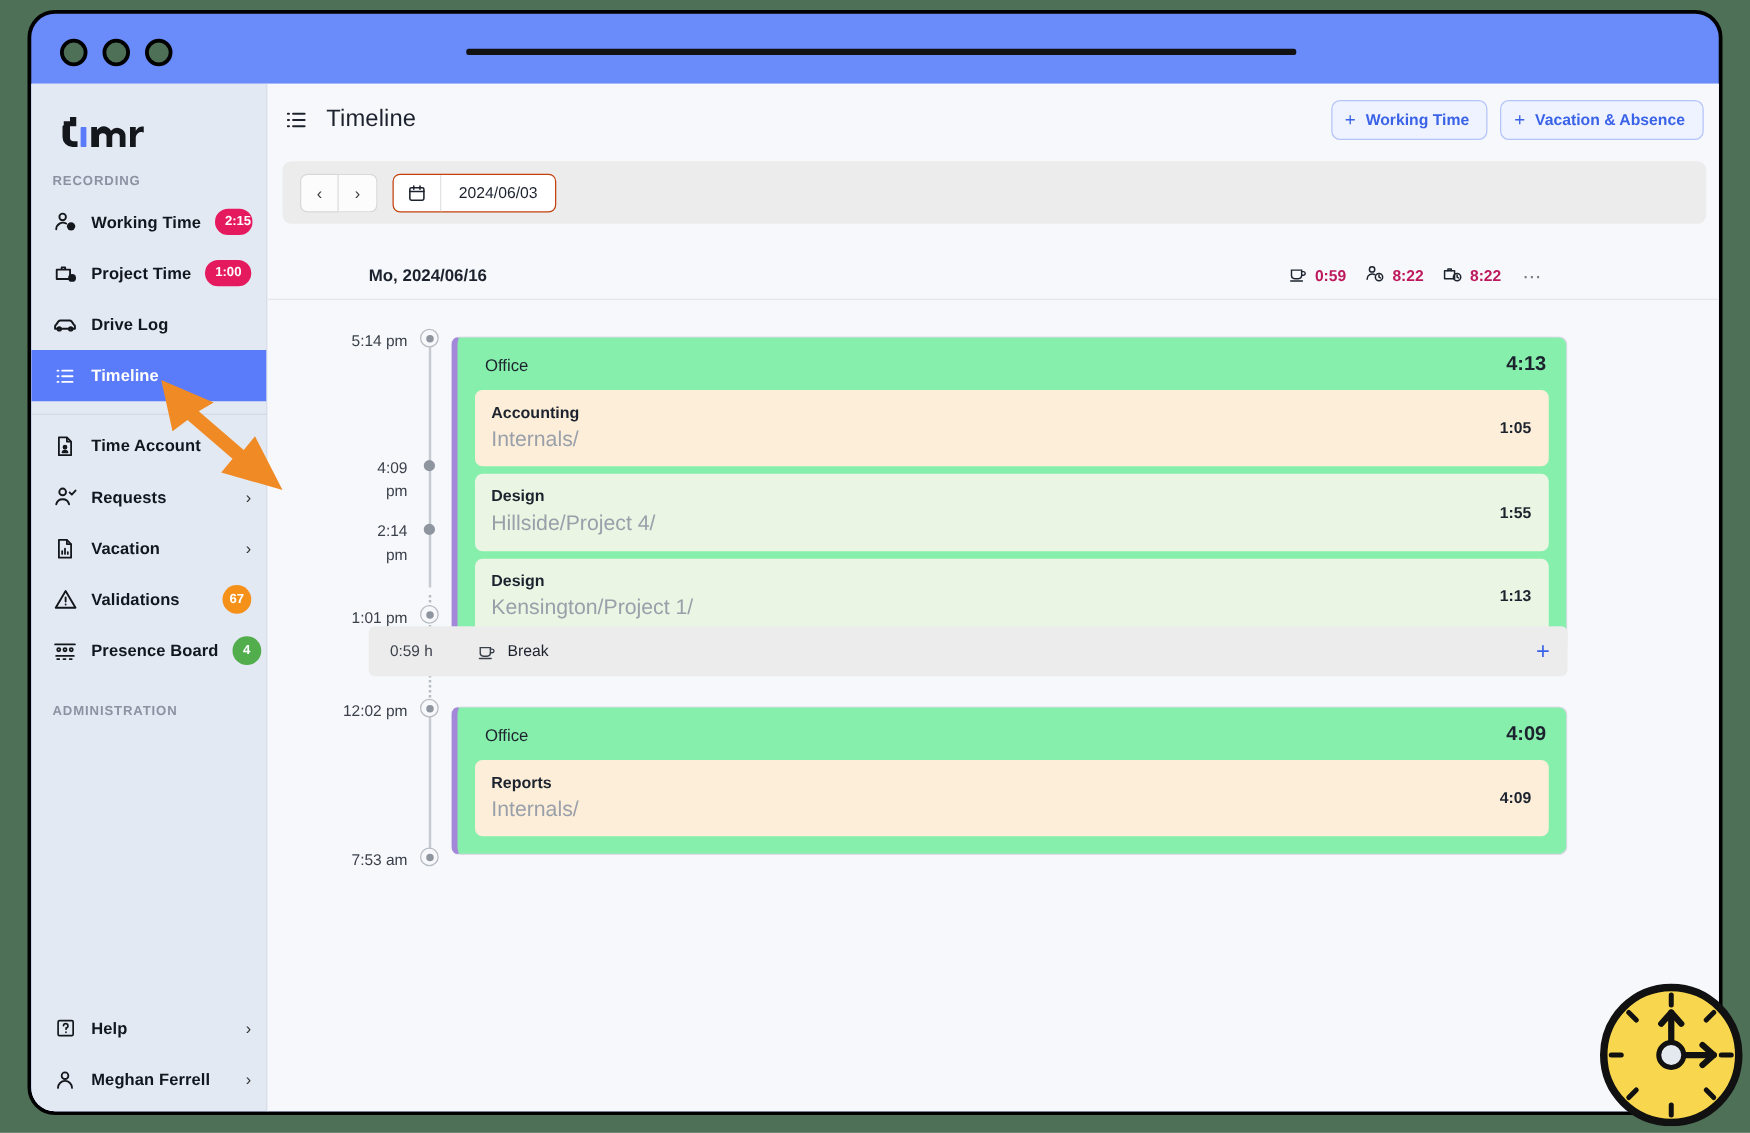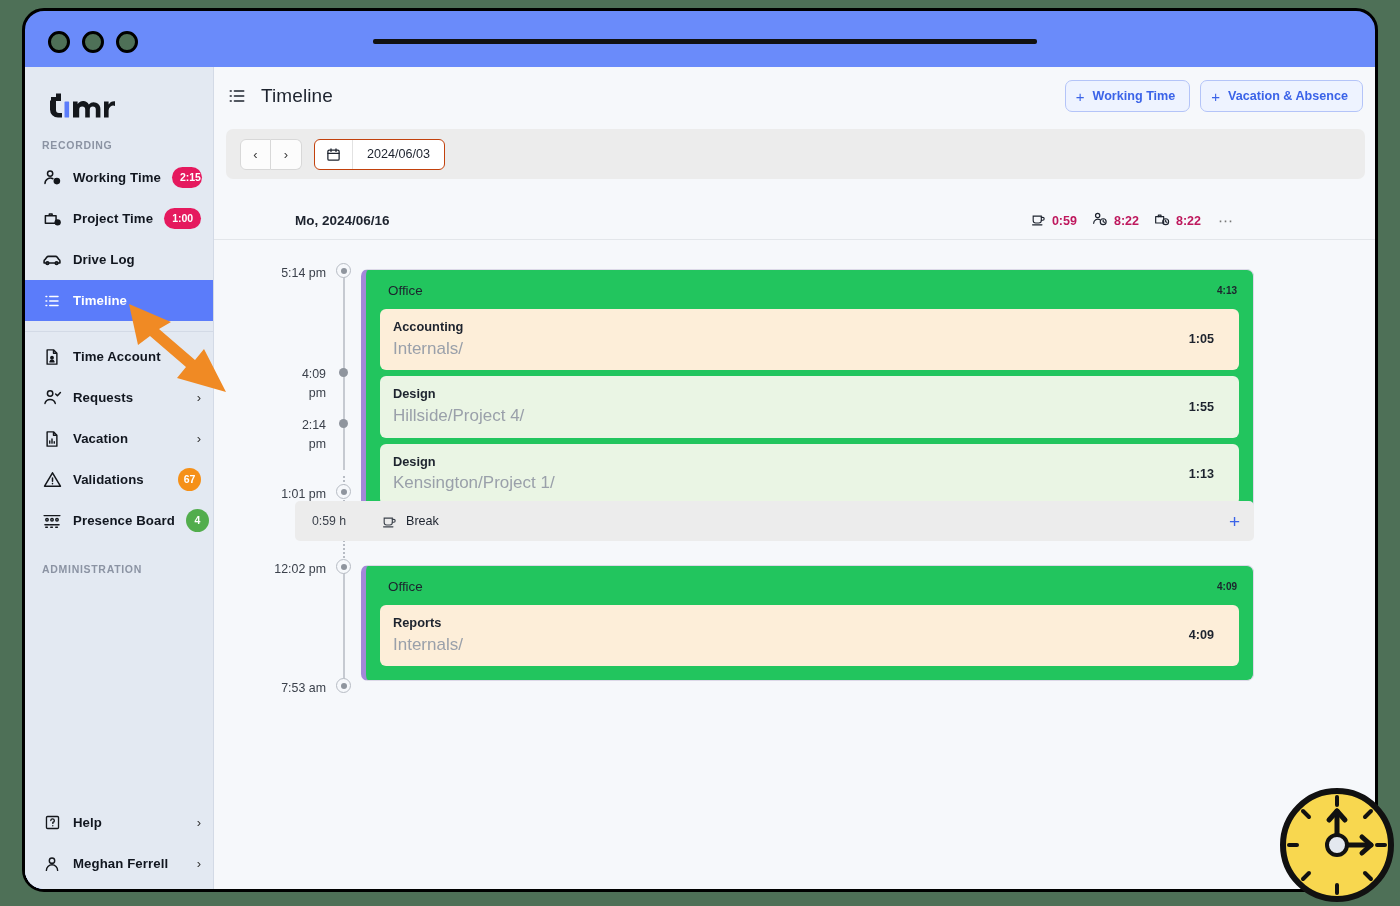--- a/index.html
+++ b/index.html
@@ -125,30 +125,30 @@
   }
   .marker.ring::after { content: ""; width: 6px; height: 6px; border-radius: 50%; background: #8f959e; }
   .marker.solid { width: 9px; height: 9px; border-radius: 50%; background: #8f959e; left: 125px; }
   .tl-time {
     position: absolute; right: calc(100% - 112px); text-align: right;
     font-size: 12.4px; color: #3b414b; font-weight: 500; width: 70px; line-height: 1.5;
   }
 
   .card {
     position: absolute; left: 147px; right: 127px;
-    background: #22c55e; border: 1px solid #ddd9e8;
+    background: #86efac; border: 1px solid #ddd9e8;
     border-left: 5px solid #a388d9; border-radius: 7px;
   }
   .card-head {
     display: flex; align-items: center; padding: 13px 16px 11px 22px;
     font-size: 13.4px; color: #1d232e; font-weight: 500;
   }
-  .card-head .dur { margin-left: auto; font-weight: 700; font-size: 10px; }
+  .card-head .dur { margin-left: auto; font-weight: 700; font-size: 16px; }
   .entry {
-    margin: 0 14px 6px 14px; border-radius: 6px; padding: 9px 25px 10px 13px;
+    margin: 0 14px 6px 14px; border-radius: 6px; padding: 9px 14px 10px 13px;
     display: flex; align-items: center;
   }
   .entry:last-child { margin-bottom: 14px; }
   .entry.orange { background: #fdeed9; }
   .entry.green { background: #eaf5e4; }
   .entry .etitle { font-size: 12.8px; font-weight: 700; color: #1d232e; line-height: 1.45; }
   .entry .esub { font-size: 17px; color: #9aa0aa; line-height: 1.4; }
   .entry .edur { margin-left: auto; font-size: 12.6px; font-weight: 700; color: #1d232e; }
 
   .break-row {

